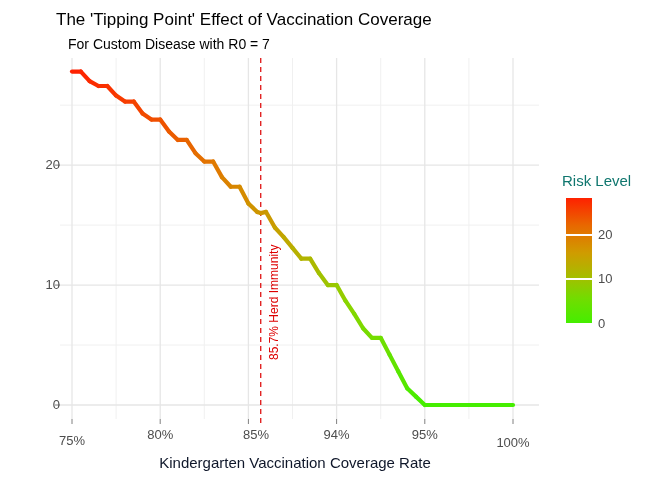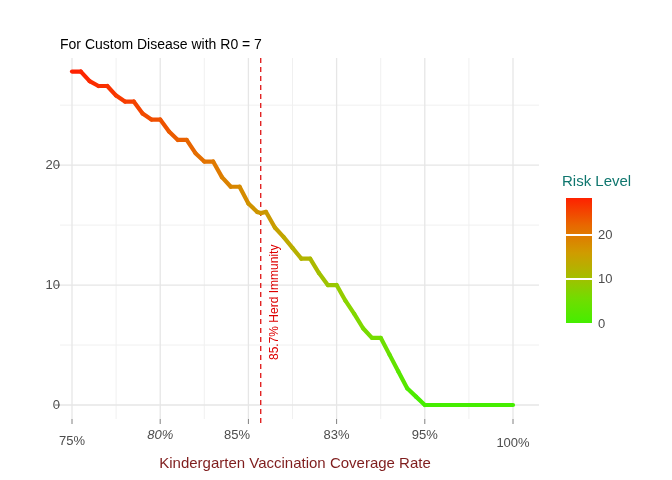--- a/index.html
+++ b/index.html
@@ -23,34 +23,34 @@
   .title {
     position: absolute;
     left: 56px;
     top: 10px;
     font-size: 17px;
     color: #000000;
     white-space: nowrap;
   }
   .subtitle {
     position: absolute;
-    left: 60px;
+    left: 68px;
     top: 36px;
     font-size: 14px;
     color: #000000;
     white-space: nowrap;
   }
   .xlabel {
     position: absolute;
     left: 60px;
     top: 454px;
     width: 470px;
     text-align: center;
     font-size: 15px;
-    color: #7f1d1d;
+    color: #0f172a;
     white-space: nowrap;
   }
   .ytick-label {
     position: absolute;
     right: 0;
     width: 38px;
     text-align: right;
     font-size: 13px;
     color: #4d4d4d;
   }
@@ -105,20 +105,21 @@
     font-size: 12px;
     white-space: nowrap;
     transform-origin: 0 0;
   }
 </style>
 </head>
 <body>
 
 <div id="chart-root">
 
+  <div class="title">The 'Tipping Point' Effect of Vaccination Coverage</div>
   <div class="subtitle">For Custom Disease with R0 = 7</div>
 
   <div class="xlabel">Kindergarten Vaccination Coverage Rate</div>
 
   <svg id="plot-svg" width="672" height="480" style="position:absolute;left:0;top:0;">
     <g id="grid-group">
         <line x1="60" y1="345.034965034965" x2="539" y2="345.034965034965" stroke="#f0f0f0" stroke-width="1"></line>
         <line x1="60" y1="225.1048951048951" x2="539" y2="225.1048951048951" stroke="#f0f0f0" stroke-width="1"></line>
         <line x1="60" y1="105.17482517482517" x2="539" y2="105.17482517482517" stroke="#f0f0f0" stroke-width="1"></line>
         <line x1="116.1" y1="58" x2="116.1" y2="419" stroke="#f0f0f0" stroke-width="1"></line>
@@ -211,23 +212,23 @@
       </div>
       <div class="ytick-wrap" style="top: 277.07px;">
         <div class="ytick-label">10</div>
       </div>
       <div class="ytick-wrap" style="top: 157.14px;">
         <div class="ytick-label">20</div>
       </div>
     </div>
   <div id="xtick-labels">
       <div class="xtick-label" style="position: absolute; left: 72px; top: 433px;">75%</div>
-      <div class="xtick-label" style="position: absolute; left: 160.2px; top: 427px; font-style: italic;">80%</div>
-      <div class="xtick-label" style="position: absolute; left: 237px; top: 427px;">85%</div>
-      <div class="xtick-label" style="position: absolute; left: 336.6px; top: 427px;">83%</div>
+      <div class="xtick-label" style="position: absolute; left: 160.2px; top: 427px;">80%</div>
+      <div class="xtick-label" style="position: absolute; left: 256px; top: 427px;">85%</div>
+      <div class="xtick-label" style="position: absolute; left: 336.6px; top: 427px;">94%</div>
       <div class="xtick-label" style="position: absolute; left: 424.8px; top: 427px; text-align: center;">95%</div>
       <div class="xtick-label" style="position: absolute; left: 513px; top: 427px; margin-top: 8px;">100%</div>
     </div>
   <div id="annot-labels">
       <div class="annot-label" style="left: 266.748px; top: 360px; transform: rotate(-90deg);">85.7% Herd Immunity</div>
     </div>
 
   <div class="legend-title">Risk Level</div>
   <div class="legend-bar"></div>
   <div id="legend-ticks">

